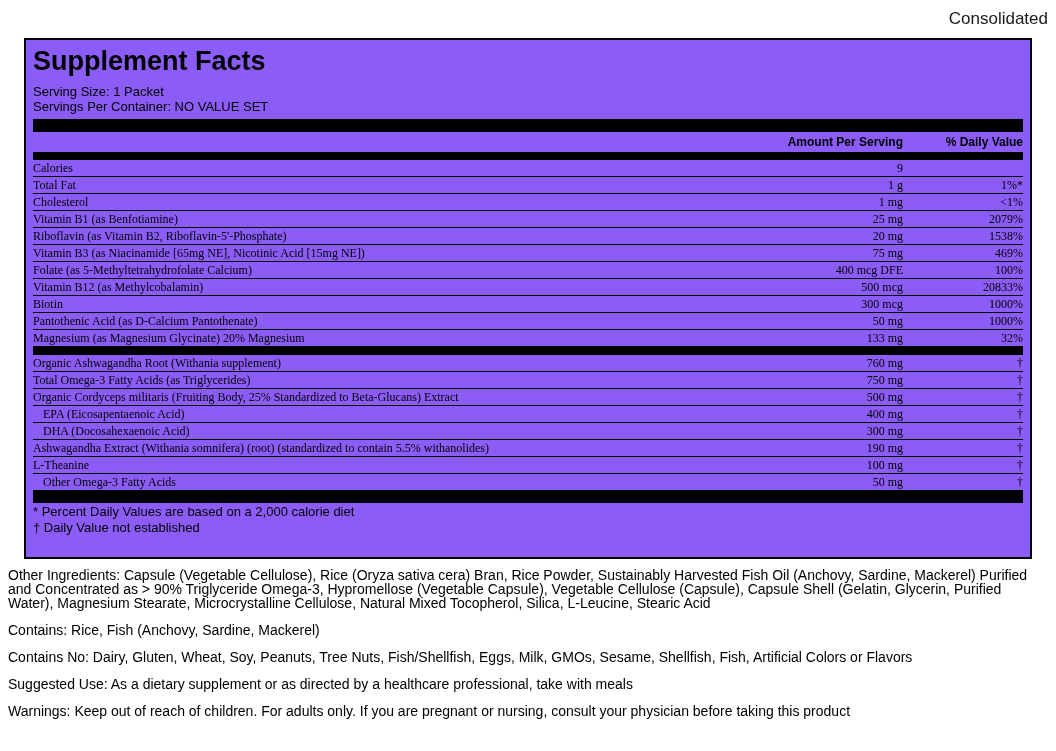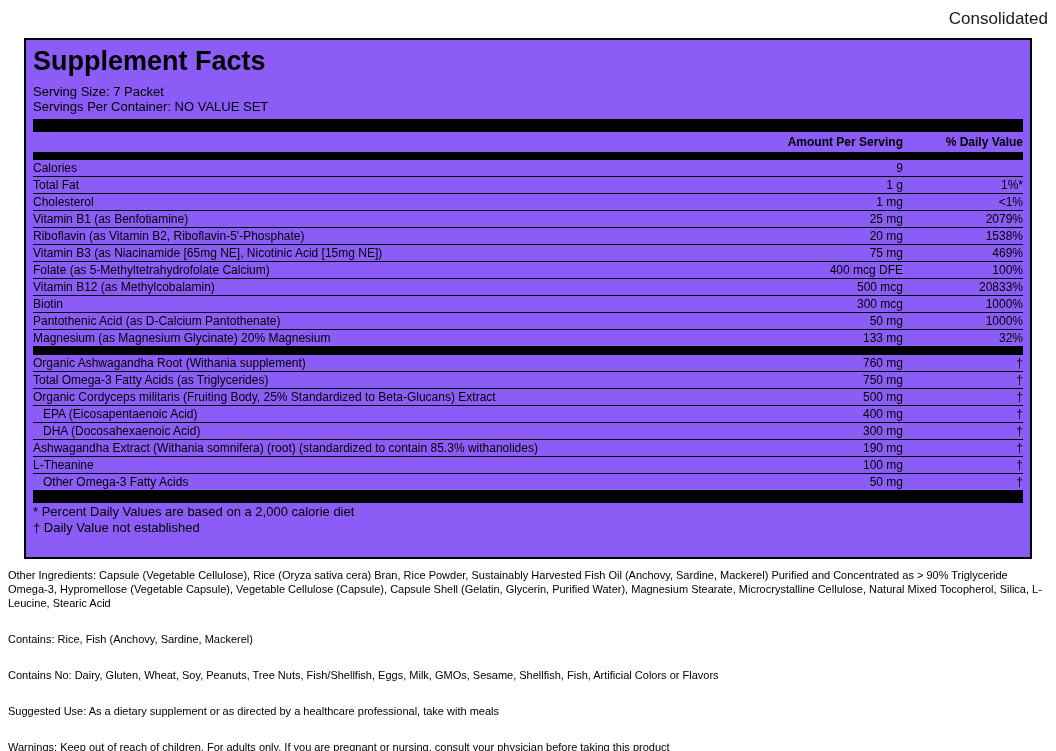--- a/index.html
+++ b/index.html
@@ -43,48 +43,49 @@
     align-items: baseline;
     font-weight: bold;
     font-size: 12px;
     padding: 3px 0 3px;
   }
   .trow {
     display: flex;
     align-items: flex-end;
     border-top: 1px solid #000000;
     padding: 1px 0;
+    font-family: Liberation Serif, serif;
   }
   .trow:first-child { border-top: none; }
   .c-label { flex: 1; font-size: 12px; line-height: 14px; }
   .c-amount { width: 220px; text-align: right; font-size: 12px; line-height: 14px; }
   .c-dv { width: 120px; text-align: right; font-size: 12px; line-height: 14px; }
   .trow.indent .c-label { padding-left: 10px; }
 
   .footnote { font-size: 13px; line-height: 15px; margin-top: 1px; }
 
   .para {
-    font-size: 11px;
+    font-size: 14px;
     line-height: 14px;
-    margin: 22px 0;
+    margin: 13px 0;
   }
   .para.first { margin-top: 9px; }
 </style>
 </head>
 <body>
 
 <div class="page">
 
   <div class="page-title">Consolidated</div>
 
   <div class="panel">
 
     <div class="panel-title">Supplement Facts</div>
 
-    <div class="serving-line">Serving Size: 7 Packet</div>
+    <div class="serving-line">Serving Size: 1 Packet</div>
 
     <div class="serving-line">Servings Per Container: NO VALUE SET</div>
 
     <div class="bar bar-1"></div>
 
     <div class="header-row">
       <div class="c-label"></div>
       <div class="c-amount">Amount Per Serving</div>
       <div class="c-dv">% Daily Value</div>
     </div>
@@ -171,21 +172,21 @@
           <div class="c-label">EPA (Eicosapentaenoic Acid)</div>
           <div class="c-amount">400 mg</div>
           <div class="c-dv">†</div>
         </div>
         <div class="trow indent">
           <div class="c-label">DHA (Docosahexaenoic Acid)</div>
           <div class="c-amount">300 mg</div>
           <div class="c-dv">†</div>
         </div>
         <div class="trow">
-          <div class="c-label">Ashwagandha Extract (Withania somnifera) (root) (standardized to contain 85.3% withanolides)</div>
+          <div class="c-label">Ashwagandha Extract (Withania somnifera) (root) (standardized to contain 5.5% withanolides)</div>
           <div class="c-amount">190 mg</div>
           <div class="c-dv">†</div>
         </div>
         <div class="trow">
           <div class="c-label">L-Theanine</div>
           <div class="c-amount">100 mg</div>
           <div class="c-dv">†</div>
         </div>
         <div class="trow indent">
           <div class="c-label">Other Omega-3 Fatty Acids</div>

